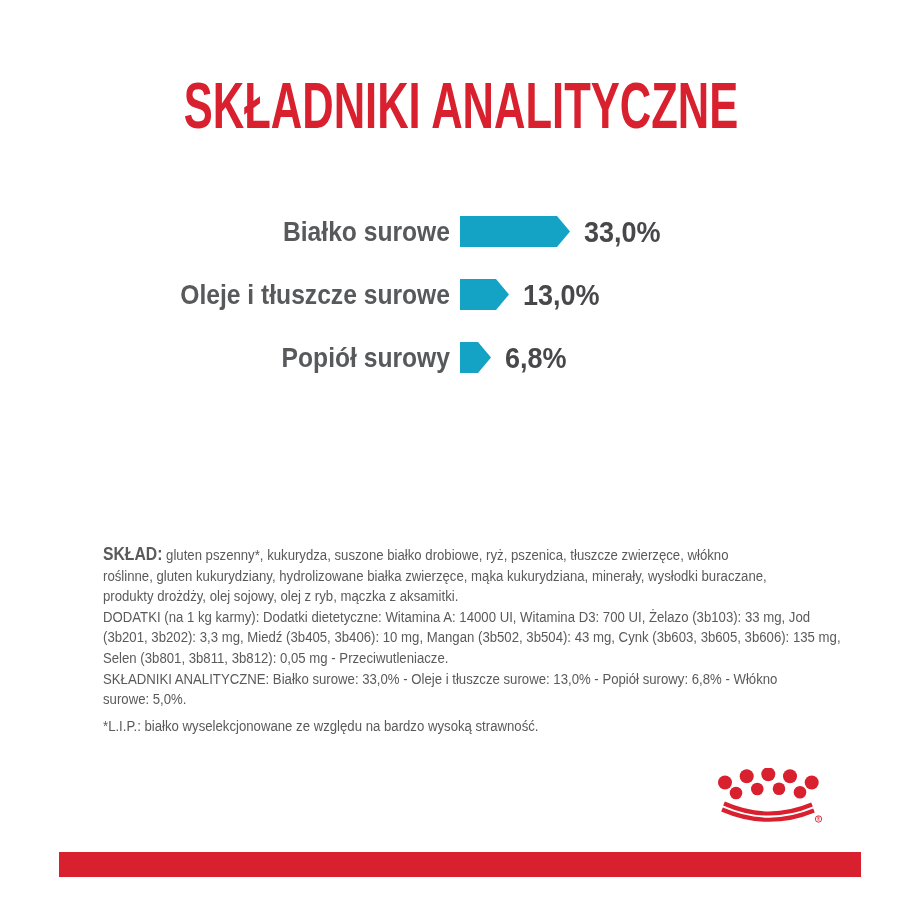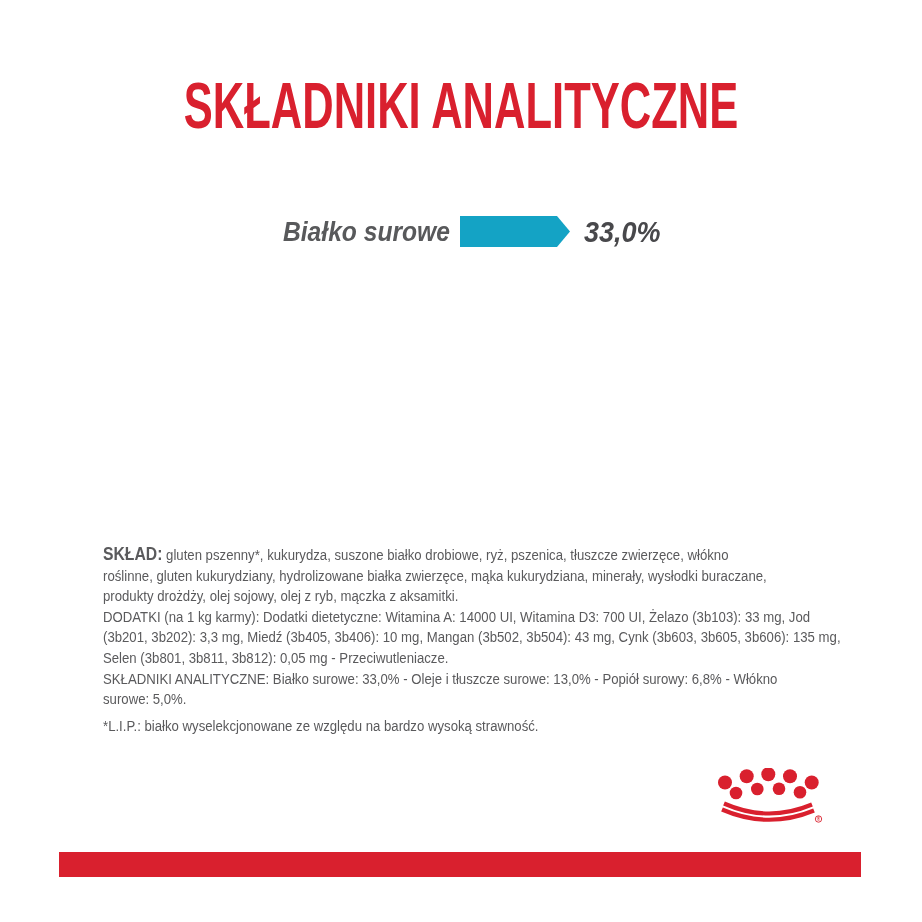--- a/index.html
+++ b/index.html
@@ -38,21 +38,20 @@
   .chart {
     position: absolute;
     top: 200px;
     left: 0;
     width: 922px;
   }
   .chart-row {
     display: flex;
     align-items: center;
     height: 63px;
-    font-style: italic;
   }
   .chart-label {
     width: 450px;
     flex: 0 0 450px;
     text-align: right;
     font-size: 28px;
     font-weight: bold;
     color: var(--label-gray);
     transform: scaleX(0.88);
     transform-origin: right center;
@@ -137,20 +136,30 @@
 <div class="page">
 
   <h1 class="title">SKŁADNIKI ANALITYCZNE</h1>
 
   <div class="chart" id="chart">
       <div class="chart-row">
         <div class="chart-label">Białko surowe</div>
         <div class="chart-bar" style="width: 110px;"></div>
         <div class="chart-value">33,0%</div>
       </div>
+      <div class="chart-row">
+        <div class="chart-label">Oleje i tłuszcze surowe</div>
+        <div class="chart-bar" style="width: 49px;"></div>
+        <div class="chart-value">13,0%</div>
+      </div>
+      <div class="chart-row">
+        <div class="chart-label">Popiół surowy</div>
+        <div class="chart-bar" style="width: 31px;"></div>
+        <div class="chart-value">6,8%</div>
+      </div>
     </div>
 
   <div class="body-text" id="bodytext">
       <div class="body-line"><span class="bold-lead">SKŁAD:</span> gluten pszenny*, kukurydza, suszone białko drobiowe, ryż, pszenica, tłuszcze zwierzęce, włókno</div>
       <div class="body-line">roślinne, gluten kukurydziany, hydrolizowane białka zwierzęce, mąka kukurydziana, minerały, wysłodki buraczane,</div>
       <div class="body-line">produkty drożdży, olej sojowy, olej z ryb, mączka z aksamitki.</div>
       <div class="body-line">DODATKI (na 1 kg karmy): Dodatki dietetyczne: Witamina A: 14000 UI, Witamina D3: 700 UI, Żelazo (3b103): 33 mg, Jod</div>
       <div class="body-line">(3b201, 3b202): 3,3 mg, Miedź (3b405, 3b406): 10 mg, Mangan (3b502, 3b504): 43 mg, Cynk (3b603, 3b605, 3b606): 135 mg,</div>
       <div class="body-line">Selen (3b801, 3b811, 3b812): 0,05 mg - Przeciwutleniacze.</div>
       <div class="body-line">SKŁADNIKI ANALITYCZNE: Białko surowe: 33,0% - Oleje i tłuszcze surowe: 13,0% - Popiół surowy: 6,8% - Włókno</div>

